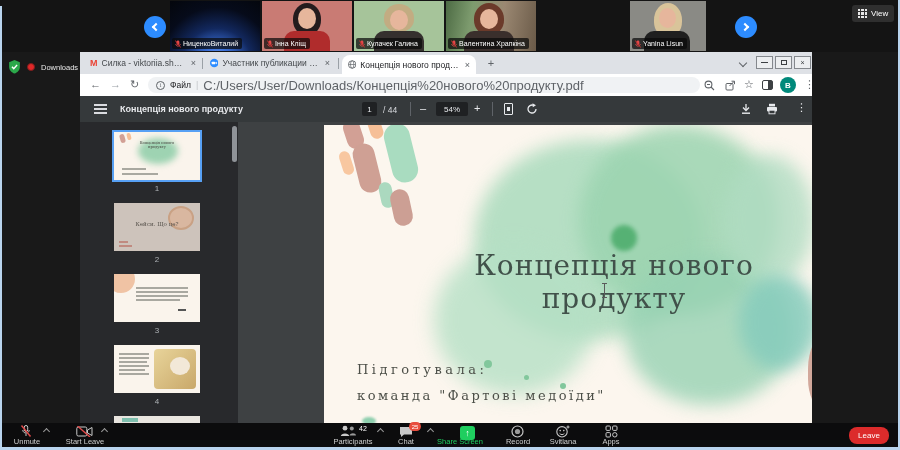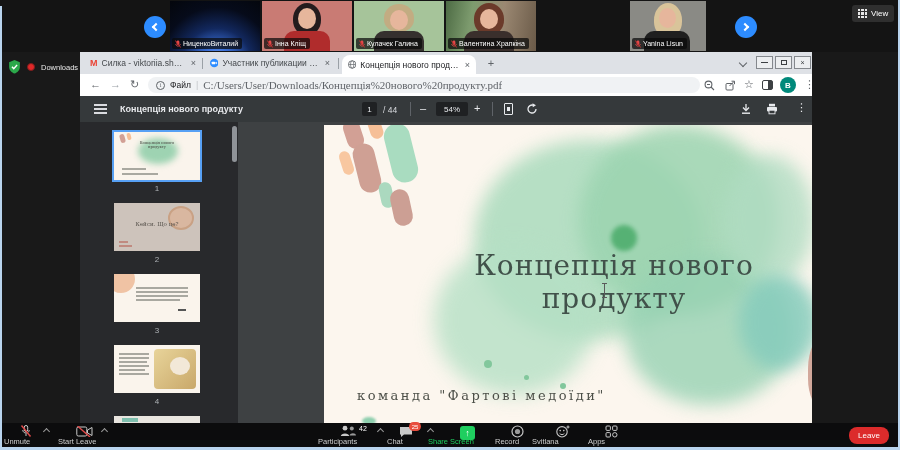--- a/index.html
+++ b/index.html
@@ -46,21 +46,21 @@
   .winbox { position:absolute; top:4px; width:17px; height:13px; border:1px solid #84888d; background:#eceef0; color:#3c4043;
             font-size:7px; display:flex; align-items:center; justify-content:center; }
   .addressbar { position:absolute; left:0; top:22px; width:732px; height:22px; background:#fff; }
   .nav-glyph { position:absolute; top:4px; font-size:11px; color:#5f6368; }
   .urlbox { position:absolute; left:68px; top:3px; width:552px; height:16px; border-radius:8px; background:#f0f2f4;
             display:flex; align-items:center; gap:5px; padding:0 8px; overflow:hidden; }
   .info-ic { width:9px; height:9px; border:1px solid #5f6368; border-radius:50%; color:#5f6368; font-size:6px;
              display:flex; align-items:center; justify-content:center; flex:0 0 auto; font-family:"Liberation Serif",serif; }
   .url-prefix { font-size:8.5px; color:#202124; }
   .url-sep { color:#c3c7cb; font-size:9px; }
-  .url-text { font-size:11px; color:#5f6368; white-space:nowrap; overflow:hidden; text-overflow:ellipsis;font-family:Liberation Serif, serif; }
+  .url-text { font-size:13px; color:#5f6368; white-space:nowrap; overflow:hidden; text-overflow:ellipsis; }
   .addr-ic { position:absolute; top:5px; font-size:10px; color:#5f6368; }
   .avatar { position:absolute; left:700px; top:3px; width:16px; height:16px; border-radius:50%; background:#00897b;
             color:#fff; font-size:8px; font-weight:bold; display:flex; align-items:center; justify-content:center; }
   .split-ic { position:absolute; left:682px; top:6px; width:11px; height:10px; border:1.5px solid #3c4043; border-radius:2px; }
   .split-ic div { position:absolute; right:0; top:0; width:4px; height:100%; background:#3c4043; }
 
   
   .pdf-toolbar { position:absolute; left:0; top:44px; width:732px; height:26px; background:#35393b; color:#e8eaed; }
   .hamb { position:absolute; left:14px; top:8px; width:13px; }
   .hamb div { height:1.5px; background:#dadce0; margin-bottom:2.6px; }
@@ -97,21 +97,21 @@
 
   
   .mini-title { position:absolute; left:0; top:9px; width:86px; text-align:center; font-family:"DejaVu Serif",serif;
                 font-size:8px; line-height:9px; color:#4a4a44; transform:scale(.46); transform-origin:50% 0; }
   .mini-caption { position:absolute; left:0; top:18px; width:86px; text-align:center; font-family:"DejaVu Serif",serif;
                   font-size:9px; color:#55504a; transform:scale(.62); transform-origin:50% 0; }
   .bar { position:absolute; background:#a9a8a0; height:1.5px; }
 
   
   .bottom-bar { position:absolute; left:0; top:423px; width:900px; height:25px; background:#0c0c0d; }
-  .blabel { position:absolute; top:14px; font-size:7.5px; color:#cfcfcf; text-align:left; }
+  .blabel { position:absolute; top:14px; font-size:7.5px; color:#cfcfcf; text-align:center; }
   .chev-up { position:absolute; width:5px; height:5px; border-left:1.3px solid #9a9a9a; border-top:1.3px solid #9a9a9a; transform:rotate(45deg); }
   .badge { position:absolute; border-radius:6px; background:#e84d3d; color:#fff; font-size:6px; display:flex; align-items:center; justify-content:center; }
   .share-ic { position:absolute; left:460px; top:3px; width:15px; height:14px; border-radius:3px; background:#1fce5f;
               color:#fff; font-size:9px; display:flex; align-items:center; justify-content:center; }
   .leave-btn { position:absolute; left:849px; top:4px; width:40px; height:17px; background:#dc2b2b; border-radius:8px;
                color:#fff; font-size:8px; display:flex; align-items:center; justify-content:center; }
   .count-lbl { position:absolute; font-size:7px; color:#fff; }
 
   
   .edge { position:absolute; background:#b9d4ee; }
@@ -424,20 +424,21 @@
           <div class="slide-title">
             <div>Концепція нового</div>
             <div>продукту</div>
           </div>
           <div class="ibeam">
               <div class="h" style="top:0;"></div>
               <div class="v"></div>
               <div class="h" style="bottom:0;"></div>
             </div>
 
+          <div class="slide-sub" style="top:237px;font-size:13px;letter-spacing:3.5px;">Підготувала:</div>
           <div class="slide-sub" style="top:263px;font-size:13px;letter-spacing:2.5px;">команда "Фартові медоїди"</div>
 
           <div>
             <div class="abs" style="left:484px;top:210px;width:38px;height:75px;border-radius:45% 45% 42% 42%;background:#d2a89b;"></div>
 
             <div class="blob" style="left:38px;top:292px;width:14px;height:8px;background:#8fcfae;filter:blur(1px);"></div>
           </div>
         </div>
 
       </div>

